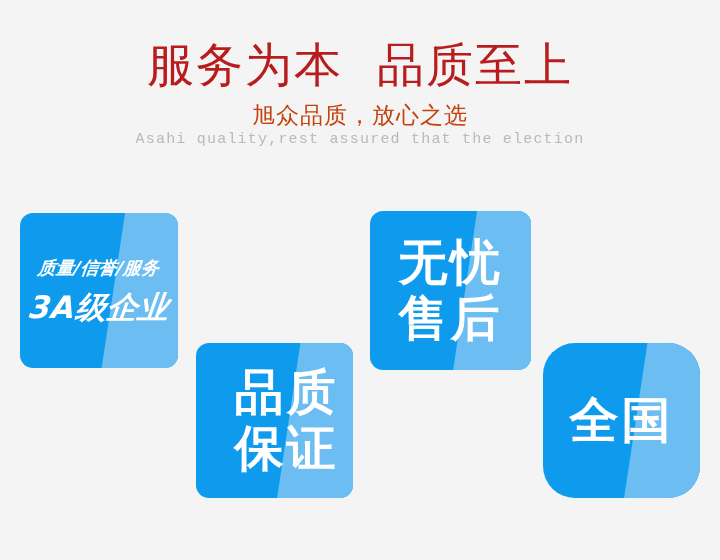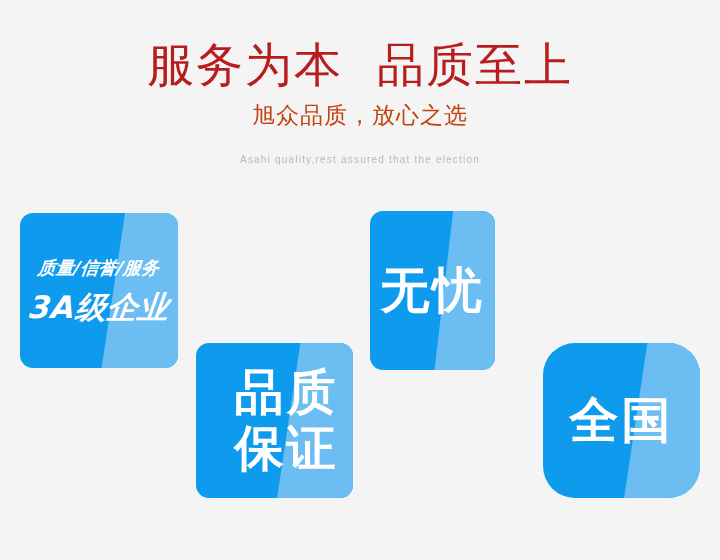--- a/index.html
+++ b/index.html
@@ -27,26 +27,26 @@
   .subtitle{
     margin-top:6px;
     font-size:23px;
     line-height:30px;
     color:#c2410c;
     font-weight:400;
     letter-spacing:1px;
     font-family:"DejaVu Serif","Liberation Serif",serif;
   }
   .subtitle-en{
-    margin-top:22px;
-    font-size:10px;
+    margin-top:2px;
+    font-size:15px;
     line-height:16px;
     color:#b9b9b9;
     letter-spacing:1.2px;
-    font-family:Liberation Sans, sans-serif;
+    font-family:Liberation Mono, monospace;
   }
 
   
   .card{
     position:absolute;
     border-radius:13px;
     overflow:hidden;
     background:#0e9bee;
     box-sizing:border-box;
   }
@@ -88,21 +88,21 @@
   .line-big{
     font-size:49px;
     line-height:56px;
     font-weight:bold;
     letter-spacing:3px;
   }
 
   
   #card-1{left:20px;  top:213px; width:158px; height:155px;}
   #card-2{left:196px; top:343px; width:157px; height:155px;padding-left:24px;}
-  #card-3{left:370px; top:211px; width:125px; height:159px;}
+  #card-3{left:370px; top:211px; width:161px; height:159px;}
   #card-4{left:543px; top:343px; width:157px; height:155px;border-radius:32px;}
 
   #card-1 .txt{justify-content:center;gap:6px;}
   #card-1 .line-sm{margin-bottom:2px;}
 </style>
 </head>
 <body>
 
 <div class="stage">
 
@@ -125,20 +125,21 @@
     <div class="txt">
       <div class="line-big">品质</div>
       <div class="line-big">保证</div>
     </div>
   </div>
 
   <div class="card" id="card-3">
     <div class="wedge"></div>
     <div class="txt">
       <div class="line-big">无忧</div>
+      <div class="line-big">售后</div>
     </div>
   </div>
 
   <div class="card" id="card-4">
     <div class="wedge"></div>
     <div class="txt">
       <div class="line-big">全国</div>
     </div>
   </div>
 

